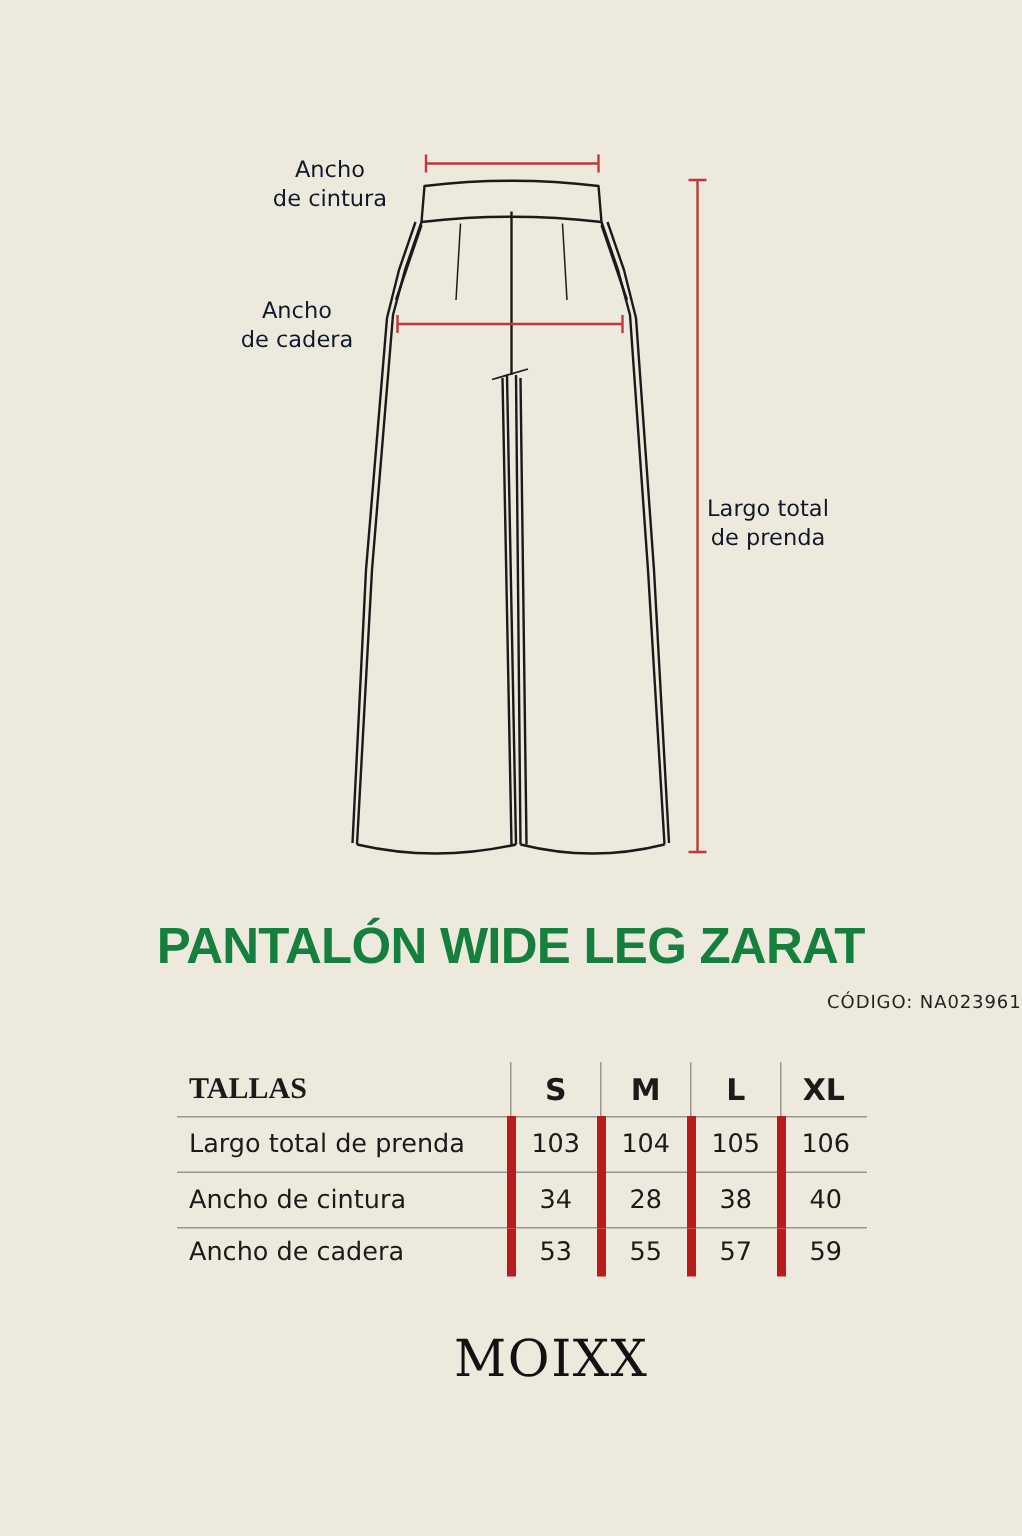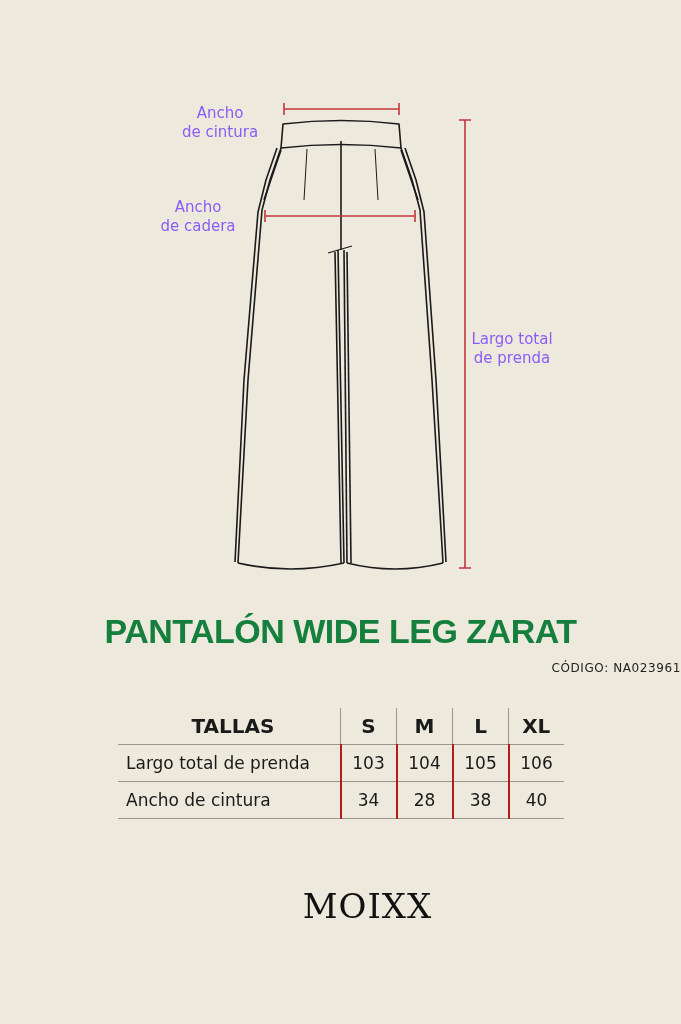--- a/index.html
+++ b/index.html
@@ -9,21 +9,21 @@
       position: relative;
       overflow: hidden;
       font-family: "DejaVu Sans", sans-serif;
       color: #1a1a1a;
     }
     .label {
       position: absolute;
       font-size: 15px;
       line-height: 19px;
       text-align: center;
-      color: #8b5cf6;
+      color: #0f172a;
     }
     #drawing { position: absolute; left: 0; top: 0; }
     .title {
       position: absolute; left: 0; width: 681px; top: 612px;
       text-align: center;
       font-family: Liberation Sans, sans-serif;
       font-weight: bold;
       font-size: 34px;
       letter-spacing: -0.5px;
       color: #15803d;
@@ -39,25 +39,25 @@
       position: absolute; left: 118px; top: 708px;
       border-collapse: collapse;
       font-size: 17px;
       color: #1a1a1a;
     }
     .size-table th, .size-table td { padding: 0; height: 36px; }
     .size-table th {
       font-weight: bold; font-size: 20px; text-align: center;
       border-bottom: 1px solid #9a968c;
     }
-    .size-table th.rowhead { text-align: center; padding-left: 8px; width: 214px; }
+    .size-table th.rowhead { text-align: left; padding-left: 8px; width: 214px; font-family: Liberation Serif, serif; }
     .size-table td.rowhead { text-align: left; padding-left: 8px; }
     .size-table td.val { text-align: center; width: 54px; }
     .size-table th.col { width: 54px; border-left: 1px solid #9a968c; }
-    .size-table td.val { border-left: 2px solid #b91c1c; }
+    .size-table td.val { border-left: 6px solid #b91c1c; }
     .size-table tr.r1 td { border-bottom: 1px solid #9a968c; height: 36px; }
     .size-table tr.r2 td { border-bottom: 1px solid #9a968c; height: 36px; }
     .size-table tr.r3 td { height: 32px; }
     .brand {
       position: absolute; left: 0; width: 681px; top: 886px;
       text-align: center;
       font-family: "DejaVu Serif", serif;
       font-size: 34px;
       letter-spacing: 1px;
       color: #111;
@@ -142,16 +142,23 @@
       <td class="val">105</td>
       <td class="val">106</td>
     </tr>
     <tr class="r2">
       <td class="rowhead">Ancho de cintura</td>
       <td class="val">34</td>
       <td class="val">28</td>
       <td class="val">38</td>
       <td class="val">40</td>
     </tr>
+    <tr class="r3">
+      <td class="rowhead">Ancho de cadera</td>
+      <td class="val">53</td>
+      <td class="val">55</td>
+      <td class="val">57</td>
+      <td class="val">59</td>
+    </tr>
   </tbody>
 </table>
 
 <div class="brand">MOIXX</div>
 
 </body></html>

